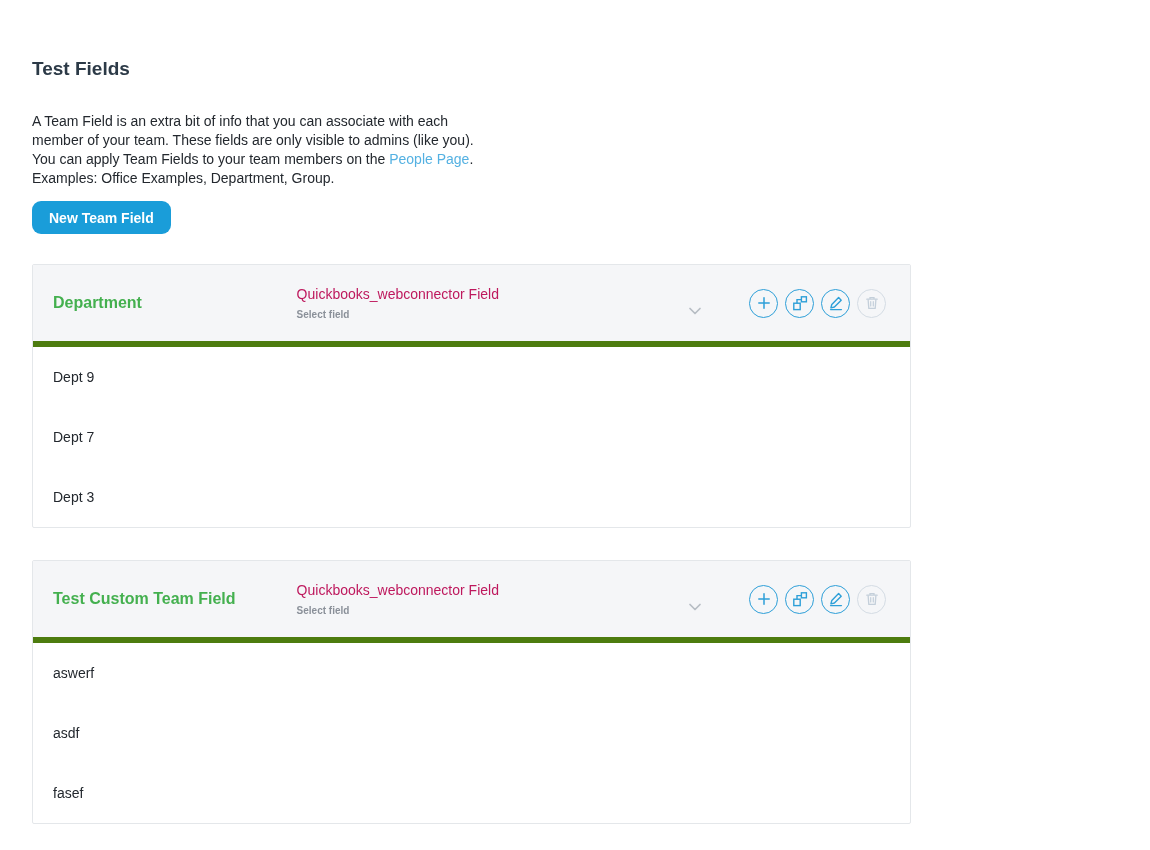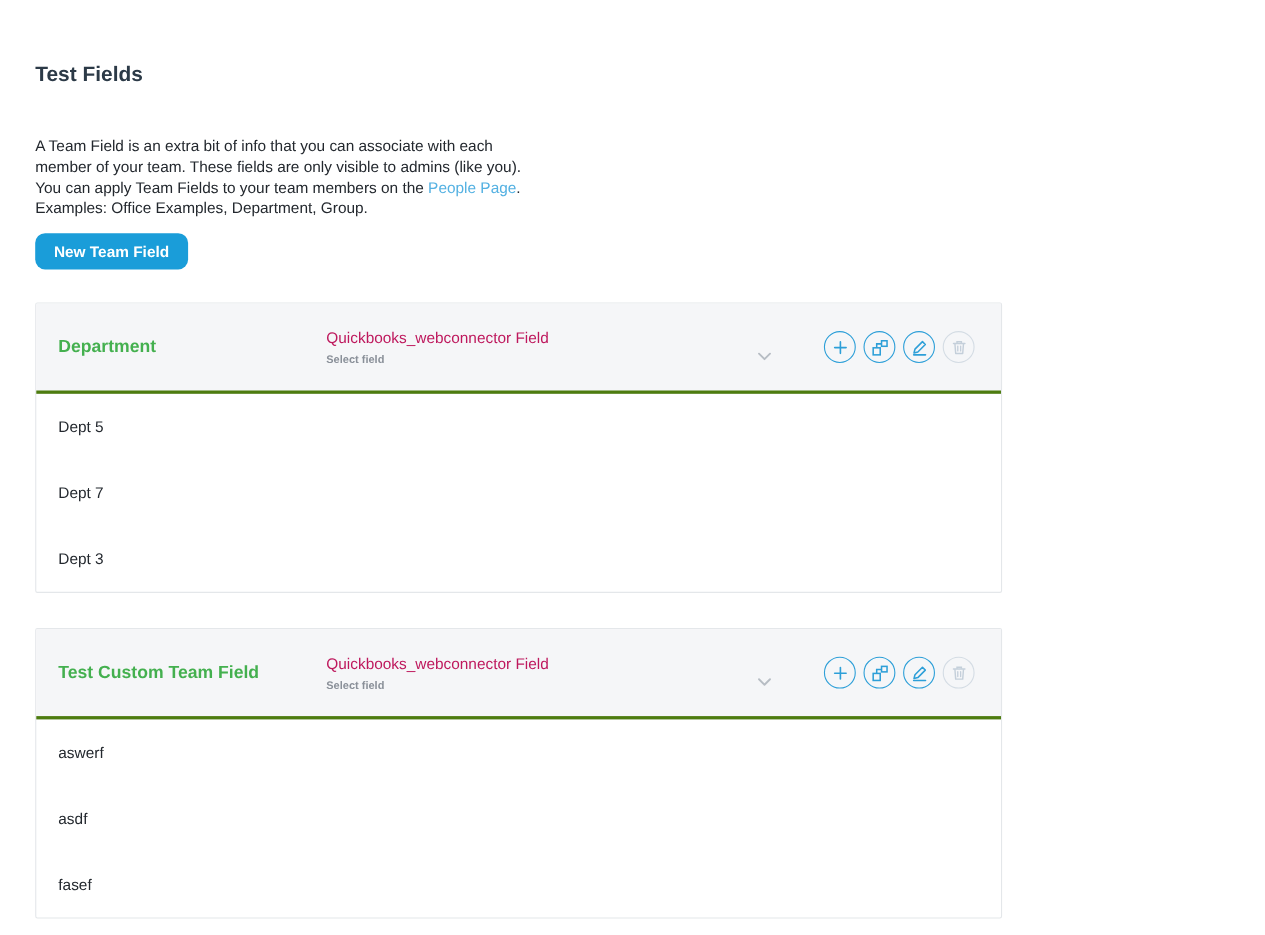--- a/index.html
+++ b/index.html
@@ -12,21 +12,21 @@
     overflow: hidden;
   }
   .page { padding: 58px 0 0 32px; width: 911px; }
 
   .page-title {
     font-size: 19px; font-weight: 700; color: #2c3a47;
     margin: 0; line-height: 22px;
   }
 
   .desc {
-    width: 455px; margin: 43px 0 0 0;
+    width: 455px; margin: 32px 0 0 0;
     font-size: 14px; line-height: 19px; color: #23282e;
   }
   .desc .link { color: #54b1e2; cursor: pointer; }
 
   .btn-new {
     margin-top: 13px;
     display: inline-flex; align-items: center;
     height: 33px; padding: 0 17px;
     background: #1a9dd9; color: #ffffff;
     font-family: "Liberation Sans", sans-serif;
@@ -39,21 +39,21 @@
     border: 1px solid #e4e7ea;
     border-radius: 2px;
     background: #ffffff;
   }
   .card.first { margin-top: 30px; }
   .card.second { margin-top: 32px; }
 
   .card-header {
     height: 82px;
     background: #f5f6f8;
-    border-bottom: 3px solid #4d7c0f;
+    border-bottom: 6px solid #4d7c0f;
     display: flex; align-items: center;
     padding: 0 24px 0 20px;
     gap: 38px;
   }
   .card-title {
     width: 221px;
     font-size: 16px; font-weight: 700;
     color: #44b04f;
     padding-right: 10px;
   }
@@ -153,21 +153,21 @@
             </svg>
         </button>
         <button class="icon-btn disabled">
           <svg width="16" height="16" viewBox="0 0 16 16">
               <use href="#ic-trash"></use>
             </svg>
         </button>
       </div>
     </div>
     <div class="card-body">
-      <div class="card-row">Dept 5</div>
+      <div class="card-row">Dept 9</div>
       <div class="card-row">Dept 7</div>
       <div class="card-row">Dept 3</div>
     </div>
   </div>
 
   
   <div class="card second">
     <div class="card-header">
       <div class="card-title">Test Custom Team Field</div>
       <div class="select-control">

